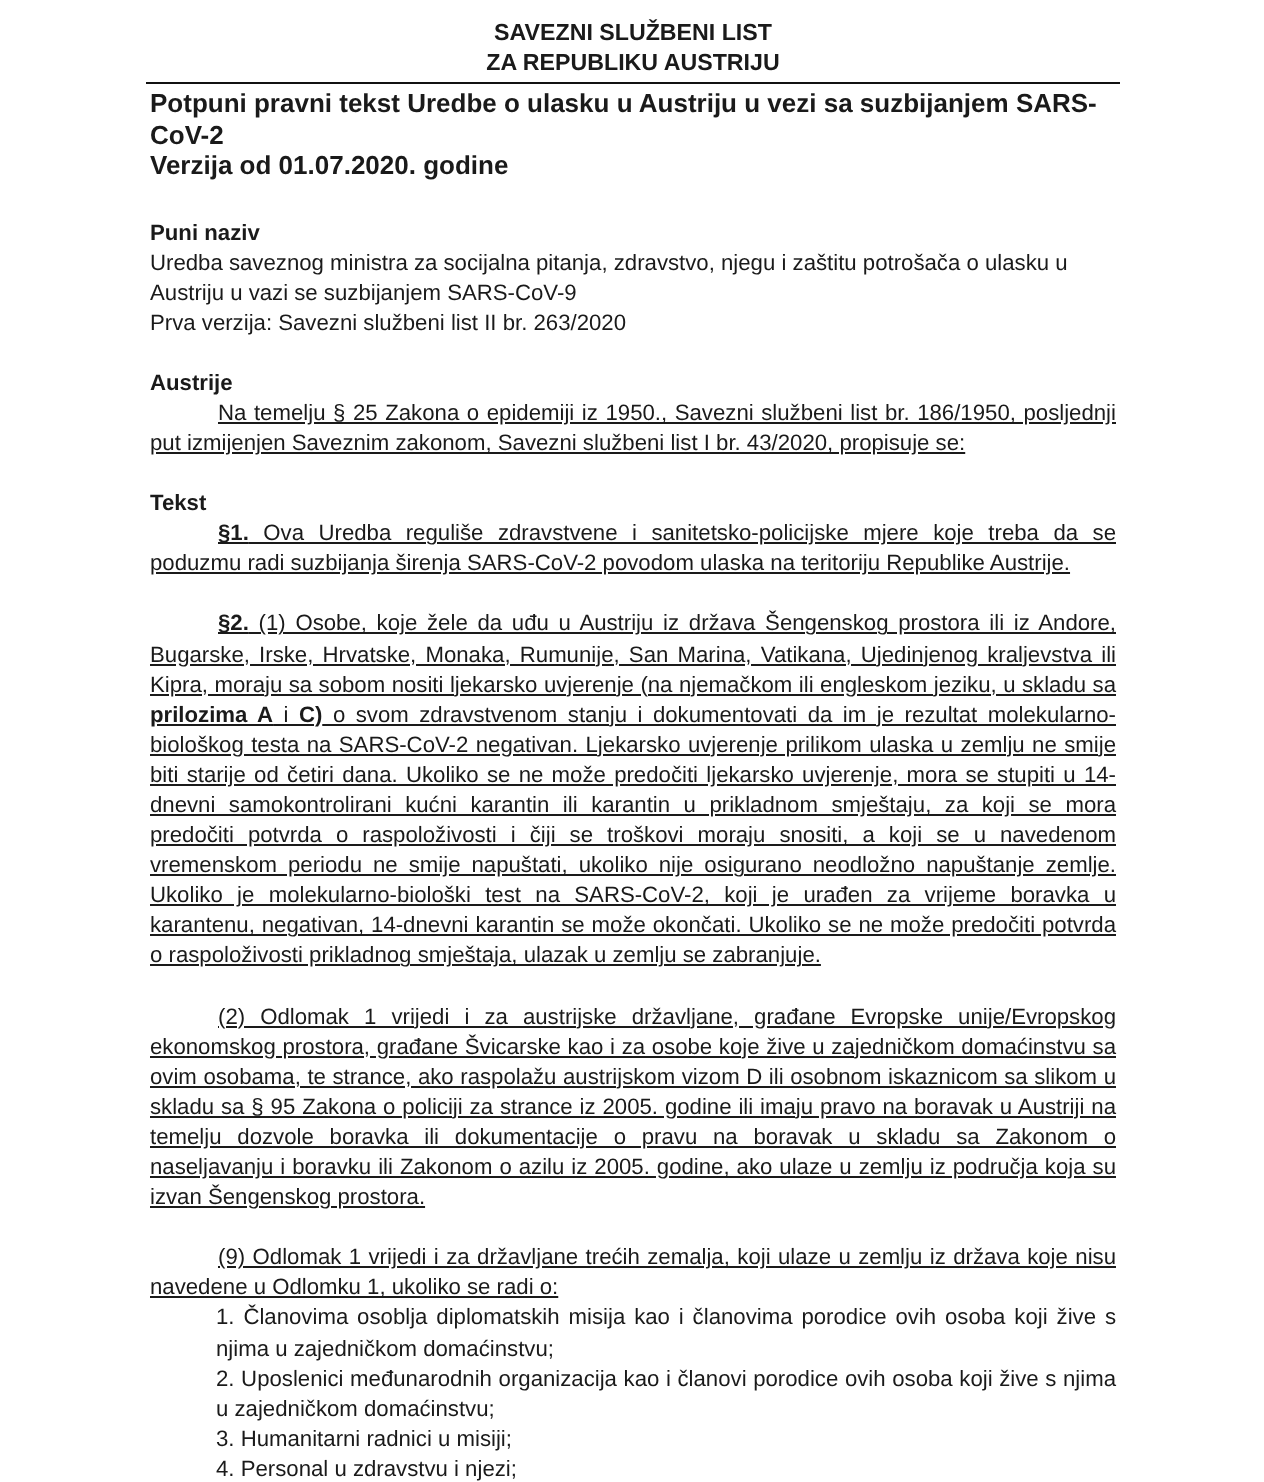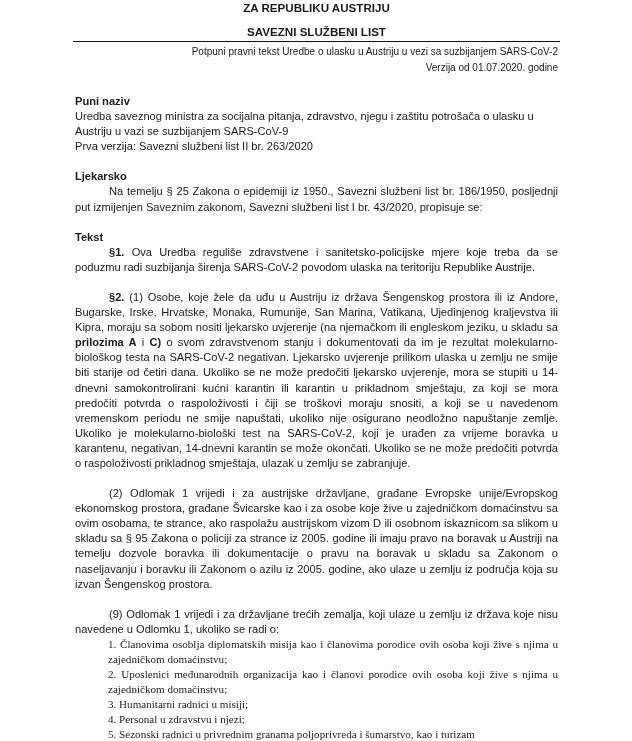--- a/index.html
+++ b/index.html
@@ -2,45 +2,45 @@
 <html><head>
 <meta charset="utf-8">
 <style>
   html, body { margin:0; padding:0; background:#ffffff; }
   body { width:632px; height:741px; overflow:hidden; position:relative;
          font-family:"Liberation Sans", "DejaVu Sans", sans-serif; color:#1a1a1a; }
   .page { position:absolute; left:75px; top:0; width:483px; font-size:11.1px; line-height:15.1px; }
   .hdr { text-align:center; font-weight:bold; font-size:11.6px; line-height:15px; }
   .hdr1 { margin-top:9px; }
   .rule { height:0; border-top:1.4px solid #111; margin:2px -2px 2px -2px; }
-  .sub { text-align:right; font-weight:normal; font-size:10px; line-height:15.5px; }
+  .sub { text-align:left; font-weight:bold; font-size:13px; line-height:15.5px; }
   .sec { font-weight:bold; margin-top:15px; }
   .p { margin:0; }
   .just { text-align:justify; text-align-last:left; }
-  .ind { text-indent:34px; }
+  .ind { text-indent:34px;text-decoration:underline; }
   .gap { height:15px; }
   .list { margin-left:33px; }
-  .list div { text-align:justify; text-align-last:left;font-family:Liberation Serif, serif; }
+  .list div { text-align:justify; text-align-last:left; }
   b { font-weight:bold; }
 </style>
 </head>
 <body>
 
 <div class="page">
+  <div class="hdr hdr1">SAVEZNI SLUŽBENI LIST</div>
   <div class="hdr">ZA REPUBLIKU AUSTRIJU</div>
-  <div class="hdr hdr1">SAVEZNI SLUŽBENI LIST</div>
   <div class="rule"></div>
   <div class="sub">Potpuni pravni tekst Uredbe o ulasku u Austriju u vezi sa suzbijanjem SARS-CoV-2</div>
   <div class="sub">Verzija od 01.07.2020. godine</div>
 
   <div class="sec" style="margin-top:19px">Puni naziv</div>
   <p class="p">Uredba saveznog ministra za socijalna pitanja, zdravstvo, njegu i zaštitu potrošača o ulasku u Austriju u vazi se suzbijanjem SARS-CoV-9</p>
   <p class="p">Prva verzija: Savezni službeni list II br. 263/2020</p>
 
-  <div class="sec">Ljekarsko</div>
+  <div class="sec">Austrije</div>
   <p class="p just ind">Na temelju § 25 Zakona o epidemiji iz 1950., Savezni službeni list br. 186/1950, posljednji put izmijenjen Saveznim zakonom, Savezni službeni list I br. 43/2020, propisuje se:</p>
 
   <div class="sec">Tekst</div>
   <p class="p just ind"><b>§1.</b><span> Ova Uredba reguliše zdravstvene i sanitetsko-policijske mjere koje treba da se poduzmu radi suzbijanja širenja SARS-CoV-2 povodom ulaska na teritoriju Republike Austrije.</span></p>
 
   <div class="gap"></div>
   <p class="p just ind"><b>§2.</b><span> (1) Osobe, koje žele da uđu u Austriju iz država Šengenskog prostora ili iz Andore, Bugarske, Irske, Hrvatske, Monaka, Rumunije, San Marina, Vatikana, Ujedinjenog kraljevstva ili Kipra, moraju sa sobom nositi ljekarsko uvjerenje (na njemačkom ili engleskom jeziku, u skladu sa </span><b>prilozima A</b><span> i </span><b>C)</b><span> o svom zdravstvenom stanju i dokumentovati da im je rezultat molekularno-biološkog testa na SARS-CoV-2  negativan. Ljekarsko uvjerenje prilikom ulaska u zemlju ne smije biti starije od četiri dana. Ukoliko se ne može predočiti ljekarsko uvjerenje, mora se stupiti u 14-dnevni samokontrolirani kućni karantin ili karantin u prikladnom smještaju, za koji se mora predočiti potvrda o raspoloživosti i čiji se troškovi moraju snositi, a koji se u navedenom vremenskom periodu ne smije napuštati, ukoliko nije osigurano neodložno napuštanje zemlje. Ukoliko je molekularno-biološki test na SARS-CoV-2, koji je urađen za vrijeme boravka u karantenu, negativan, 14-dnevni karantin se može okončati. Ukoliko se ne može predočiti potvrda o raspoloživosti prikladnog smještaja, ulazak u zemlju se zabranjuje.</span></p>
 
   <div class="gap"></div>
   <p class="p just ind">(2) Odlomak 1 vrijedi i za austrijske državljane, građane Evropske unije/Evropskog ekonomskog prostora, građane Švicarske kao i za osobe koje žive u zajedničkom domaćinstvu sa ovim osobama, te strance, ako raspolažu austrijskom vizom D ili osobnom iskaznicom sa slikom u skladu sa § 95 Zakona o policiji za strance iz 2005. godine ili imaju pravo na boravak u Austriji na temelju dozvole boravka ili dokumentacije o pravu na boravak u skladu sa Zakonom o naseljavanju i boravku ili Zakonom o azilu iz 2005. godine, ako ulaze u zemlju iz područja koja su izvan Šengenskog prostora.</p>

